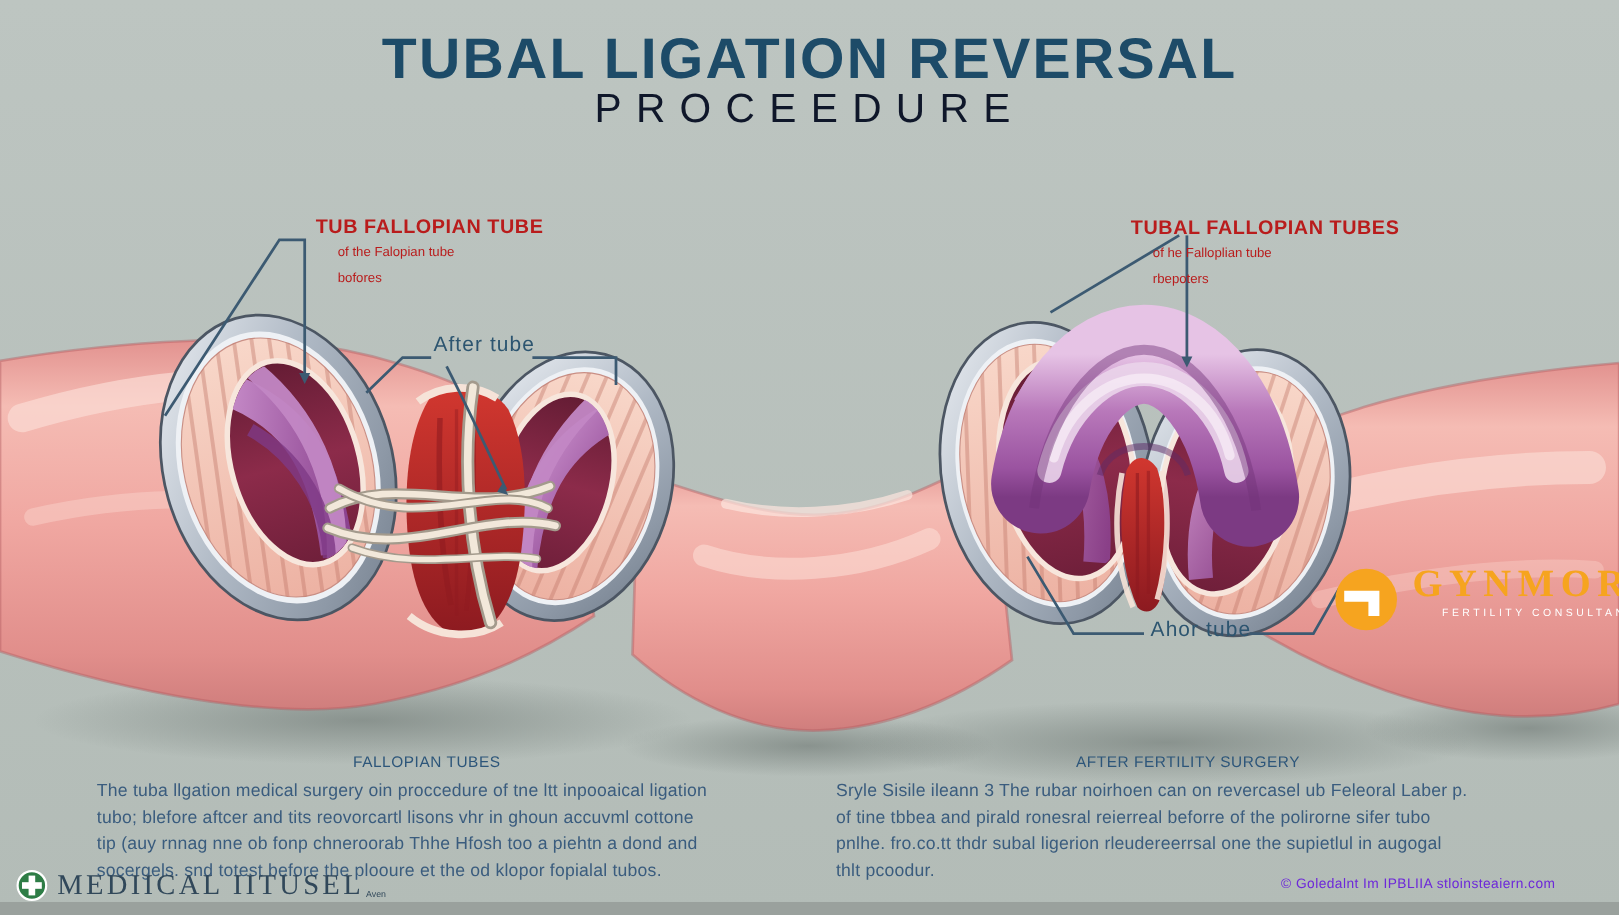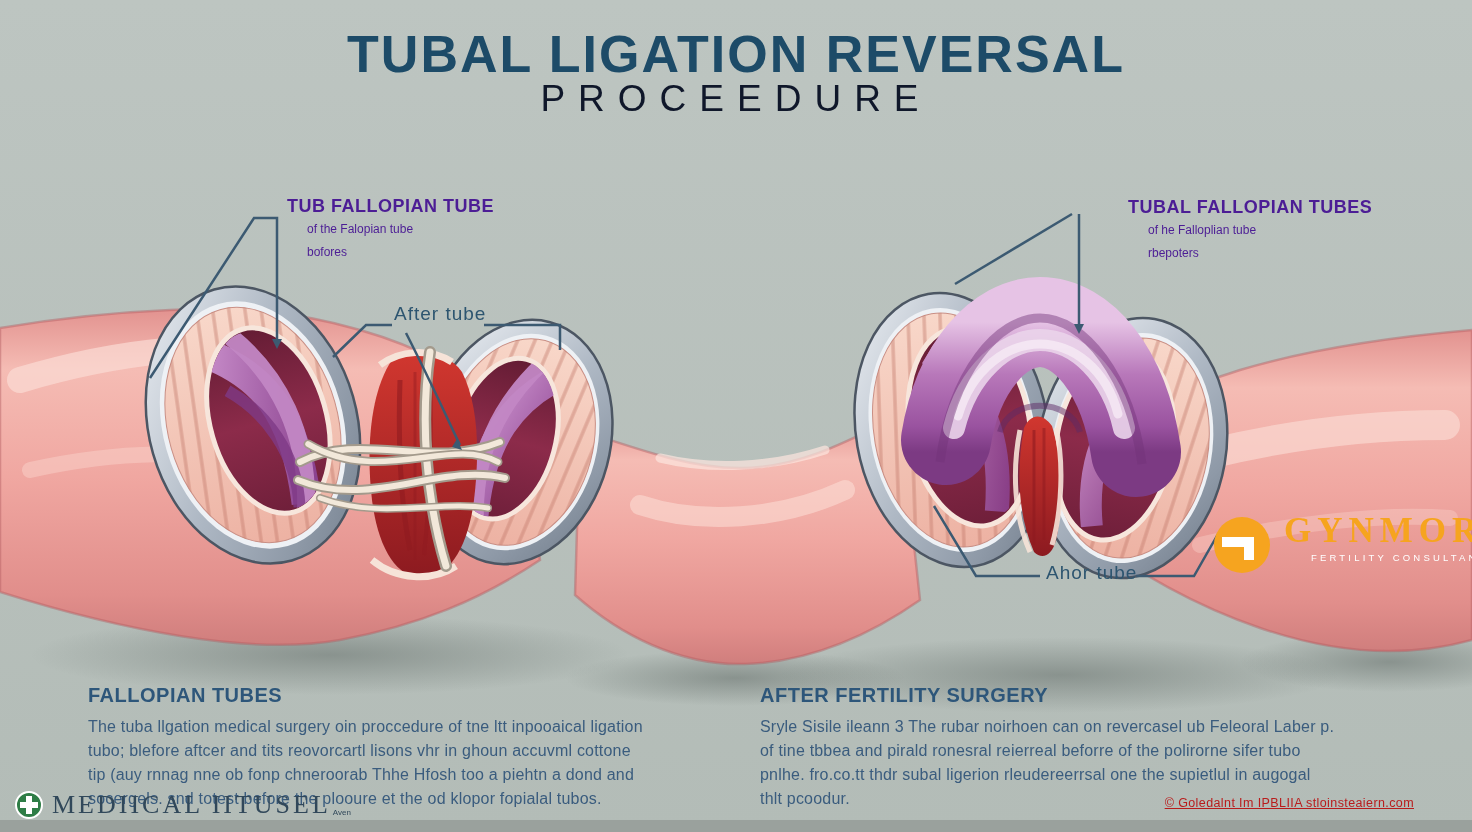--- a/index.html
+++ b/index.html
@@ -6,41 +6,41 @@
   #canvas{position:relative;width:1472px;height:820px;overflow:hidden;
           background:#b9c1bd;font-family:"Liberation Sans",sans-serif;}
   #art{position:absolute;inset:0;}
   .abs{position:absolute;}
   
   .title-main{left:0;top:24px;width:100%;text-align:center;
     font-size:52px;font-weight:bold;letter-spacing:2px;color:#1d4b68;}
   .title-sub{left:0;top:78px;width:100%;text-align:center;
     font-size:37px;font-weight:400;letter-spacing:13px;color:#0f172a;}
   
-  .dlabel{color:#4c1d95;line-height:23px;}
+  .dlabel{color:#b91c1c;line-height:23px;}
   .dlabel .l1{font-size:18px;font-weight:bold;letter-spacing:0.5px;}
   .dlabel .l2,.dlabel .l3{font-size:12px;margin-left:20px;}
   .after-label{font-size:19px;color:#2d5570;letter-spacing:1px;}
   
-  .sec-heading{font-size:20px;font-weight:bold;letter-spacing:0.5px;
-    color:#2d567a;text-align:left;}
+  .sec-heading{font-size:14px;font-weight:normal;letter-spacing:0.5px;
+    color:#2d567a;text-align:center;}
   .sec-body{font-size:16px;line-height:24px;color:#3a5c7e;letter-spacing:0.2px;}
   
   .gyn{display:flex;align-items:flex-start;}
   .gyn-text{margin-left:12px;}
   .gyn-word{font-family:"Liberation Serif",serif;font-size:35px;line-height:34px;
     letter-spacing:6px;color:#f6a41f;font-weight:600;}
   .gyn-tag{font-size:9.5px;letter-spacing:3.2px;color:#ffffff;text-align:center;
     margin-top:4px;}
   .med{display:flex;align-items:center;}
   .med-name{font-family:"Liberation Serif",serif;font-size:26px;letter-spacing:3px;
     color:#31485a;margin-left:8px;}
   .med-suffix{font-size:8px;color:#31485a;margin-left:2px;align-self:flex-end;
     margin-bottom:3px;}
-  .copyright{font-size:12.5px;color:#b91c1c;letter-spacing:0.4px;text-decoration:underline;}
+  .copyright{font-size:12.5px;color:#6d28d9;letter-spacing:0.4px;}
 </style>
 </head>
 <body>
 
 <div id="canvas">
 
   <svg id="art" viewBox="0 0 1472 832">
     <defs>
       <linearGradient id="bgG" x1="0" y1="0" x2="0" y2="1">
         <stop offset="0" stop-color="#bdc5c1"></stop>
@@ -235,21 +235,21 @@
   <div class="abs title-sub">PROCEEDURE</div>
 
   <div class="abs dlabel" style="left:287px;top:195px;">
     <div class="l1">TUB FALLOPIAN TUBE</div>
     <div class="l2">of the Falopian tube</div>
     <div class="l3">bofores</div>
   </div>
 
   <div class="abs after-label" style="left:394px;top:303px;">After tube</div>
 
-  <div class="abs dlabel" style="left:1128px;top:196px;">
+  <div class="abs dlabel" style="left:1028px;top:196px;">
     <div class="l1">TUBAL FALLOPIAN TUBES</div>
     <div class="l2">of he Falloplian tube</div>
     <div class="l3">rbepoters</div>
   </div>
 
   <div class="abs after-label" style="left:1046px;top:562px;">Ahor tube</div>
 
   <div class="abs" style="left:88px;top:684px;width:600px;">
     <div class="sec-heading">FALLOPIAN TUBES</div>
     <div class="sec-body" style="margin-top:8px;">

